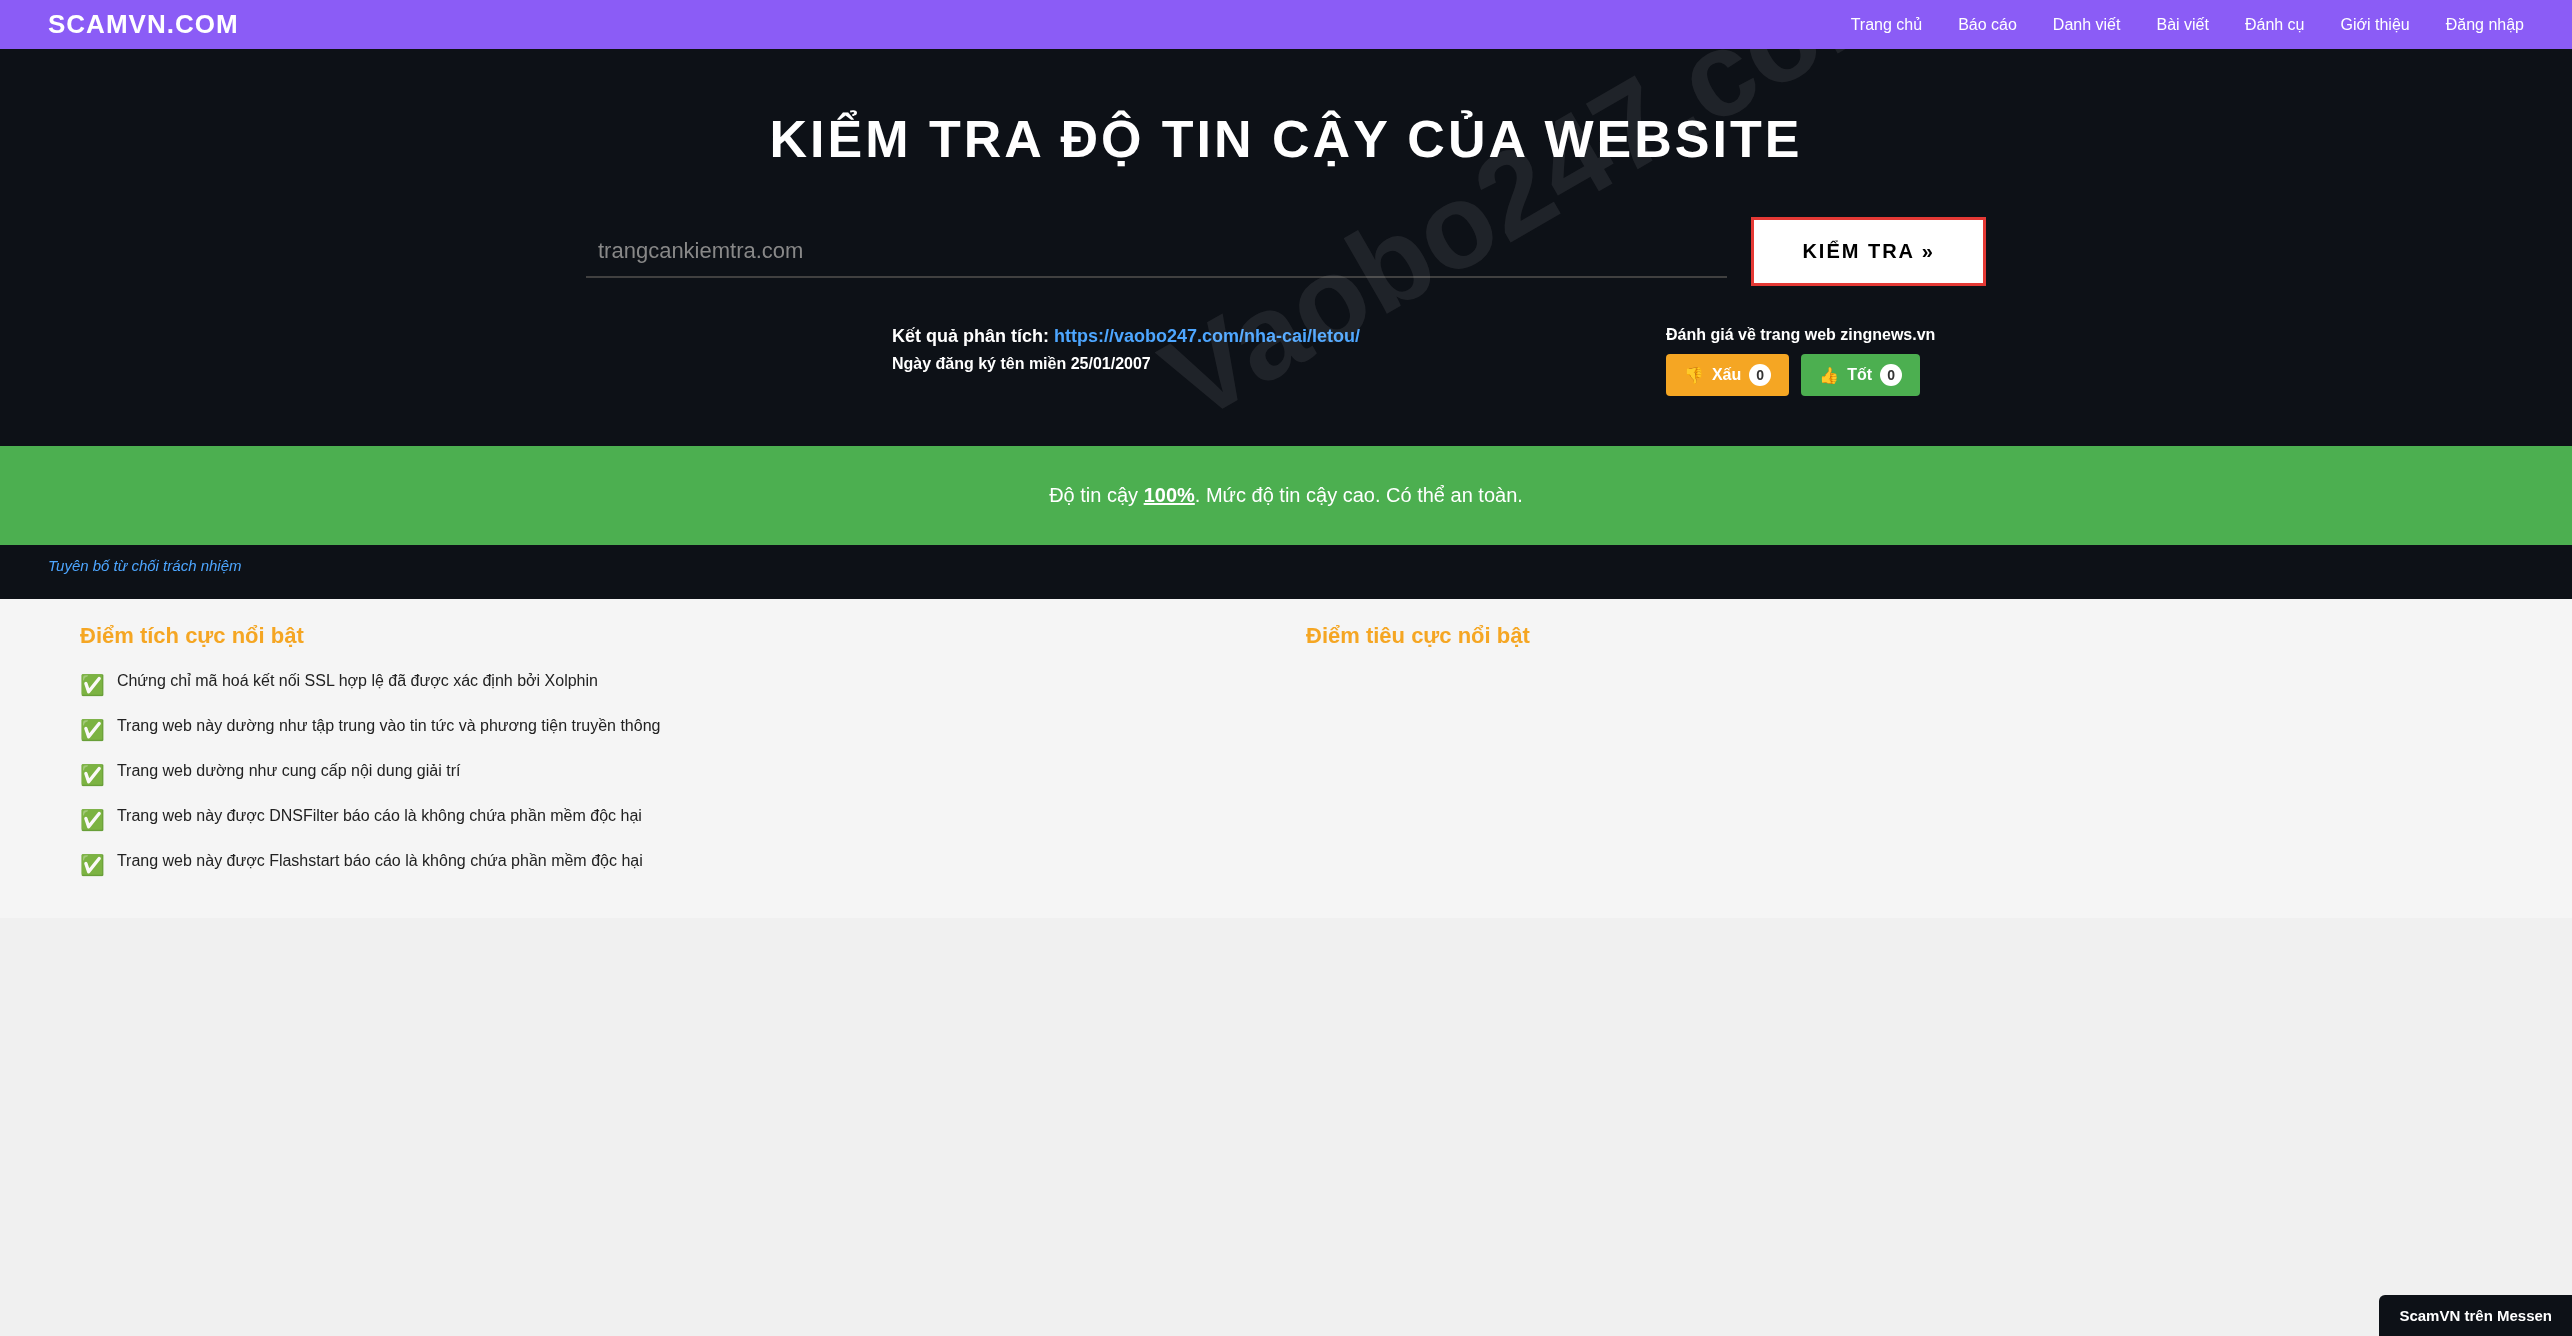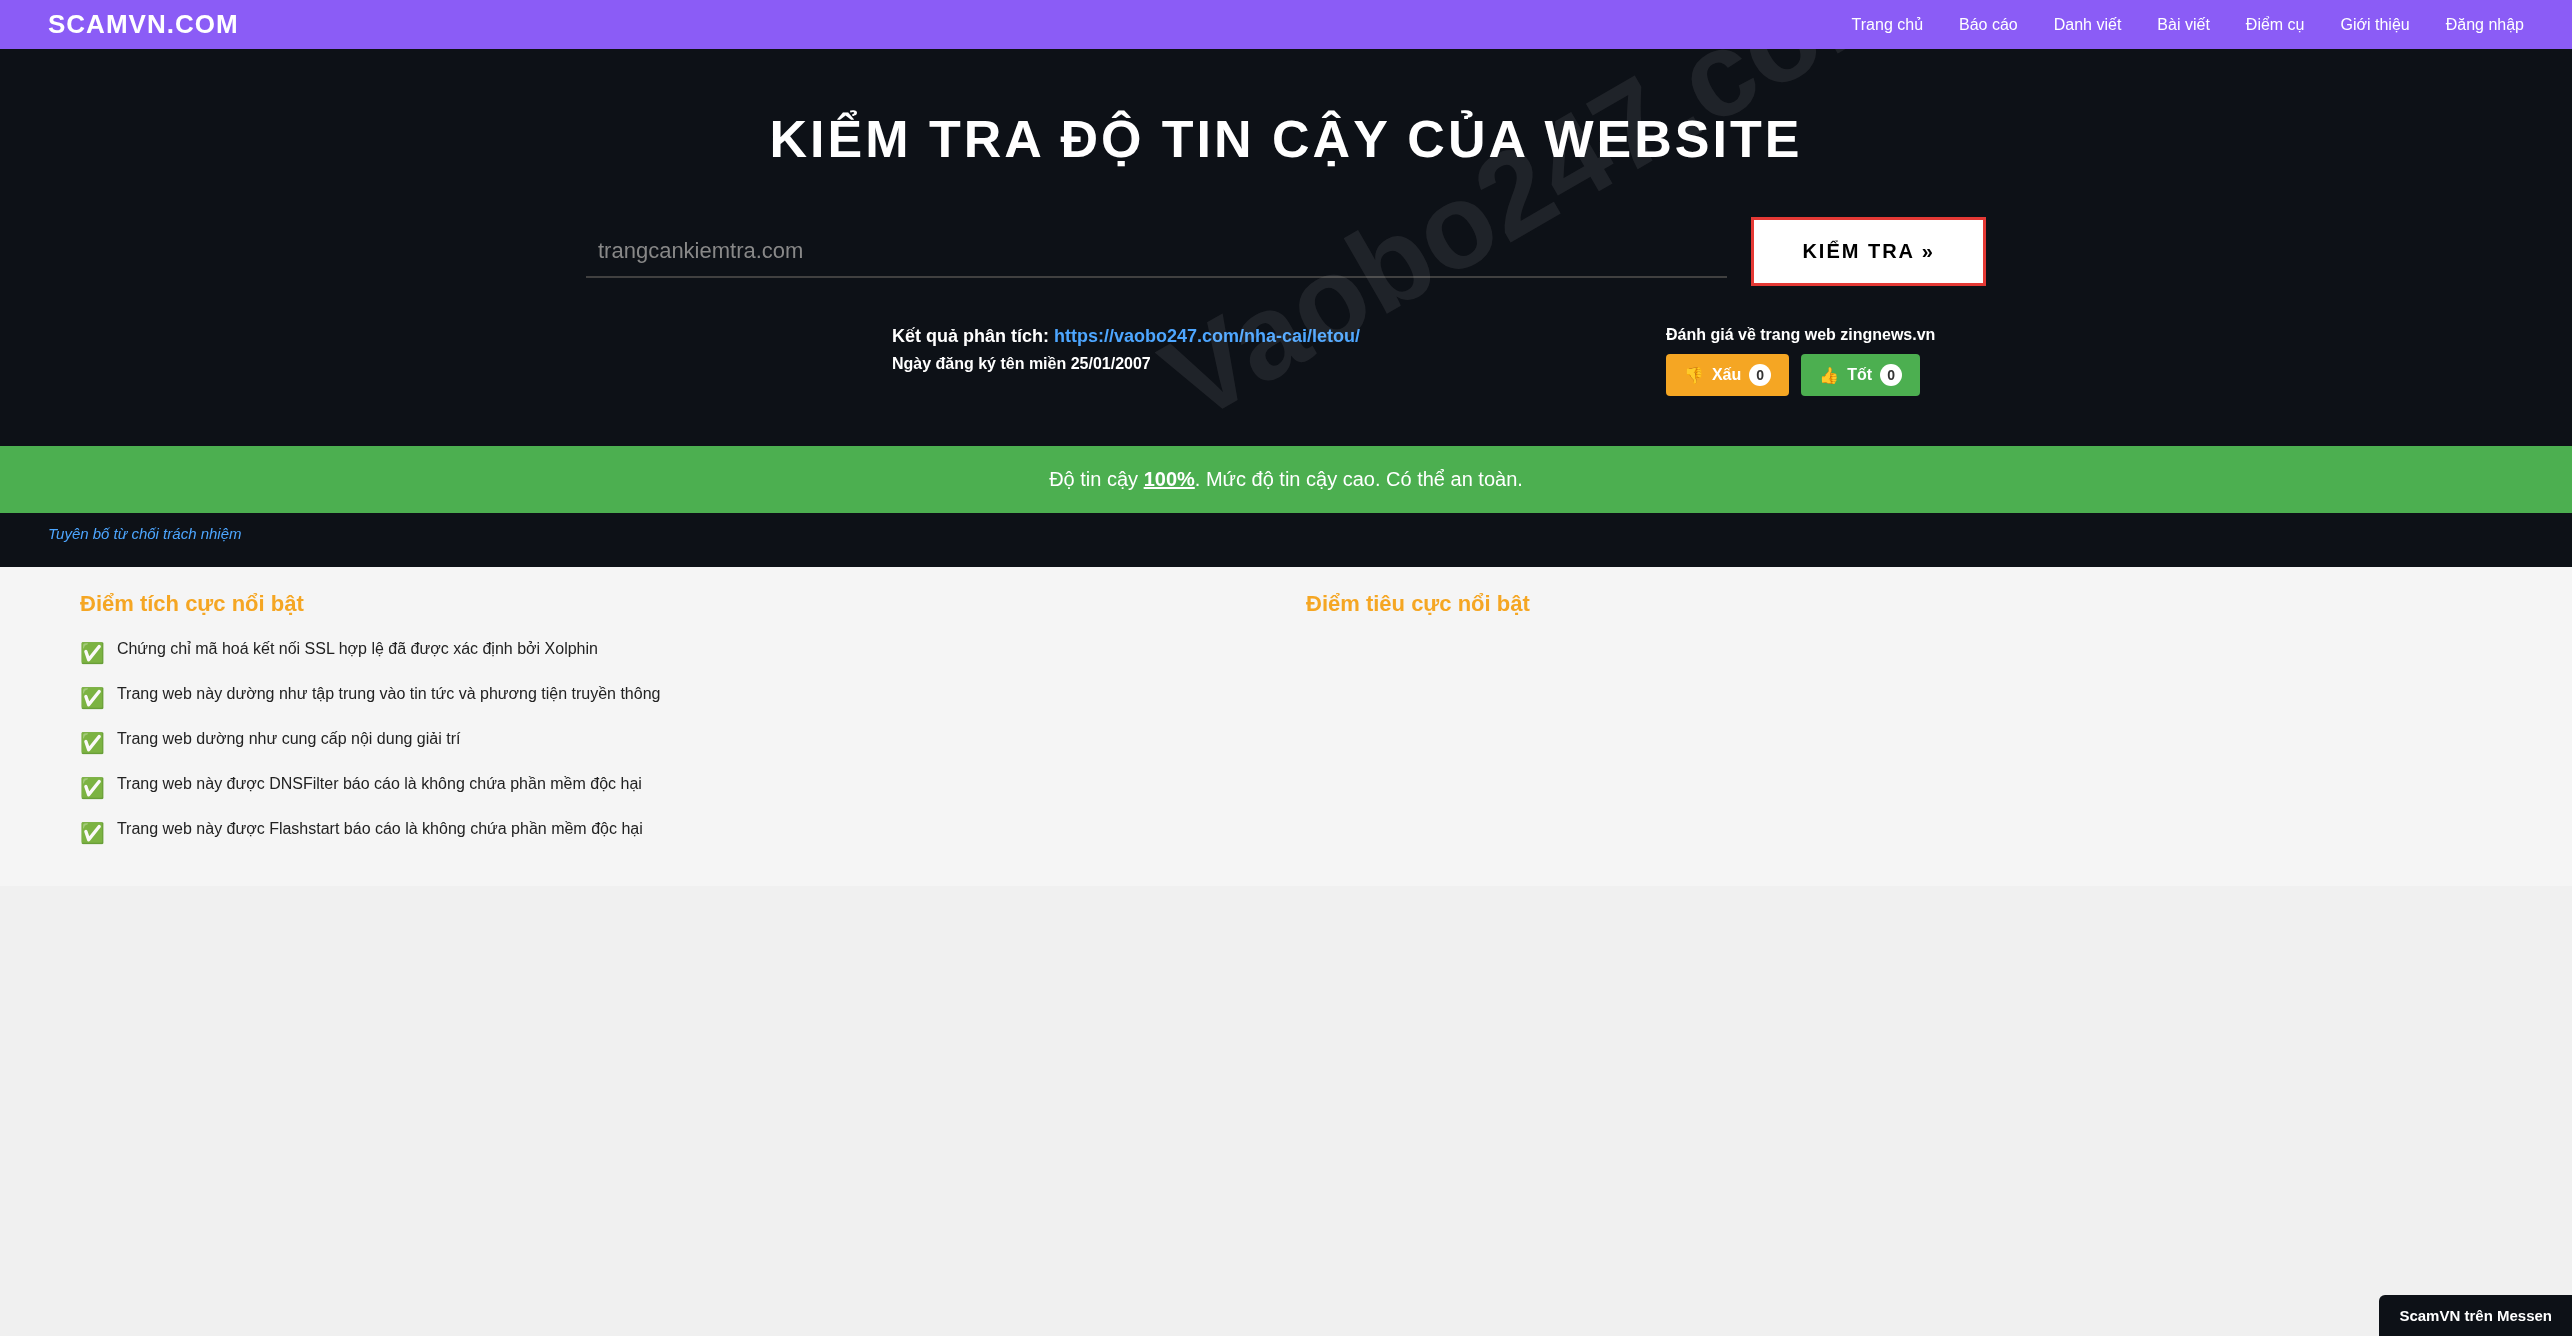--- a/index.html
+++ b/index.html
@@ -171,21 +171,21 @@
       display: flex;
       align-items: flex-start;
       justify-content: space-between;
       max-width: 1400px;
       margin: 0 auto;
     }
 
     
     .trust-bar {
       background: #4caf50;
-      padding: 22px 48px;
+      padding: 38px 48px;
       text-align: center;
     }
     .trust-text {
       color: #ffffff;
       font-size: 20px;
     }
     .trust-percent {
       text-decoration: underline;
       font-weight: 700;
     }
@@ -251,21 +251,21 @@
 </head>
 <body>
 
 <header class="header">
   <div class="logo">SCAMVN.COM</div>
   <nav class="nav">
     <a class="nav-item">Trang chủ</a>
     <a class="nav-item">Báo cáo</a>
     <a class="nav-item">Danh viết</a>
     <a class="nav-item">Bài viết</a>
-    <a class="nav-item">Điểm cụ</a>
+    <a class="nav-item">Đánh cụ</a>
     <a class="nav-item">Giới thiệu</a>
     <a class="nav-item">Đăng nhập</a>
   </nav>
 </header>
 
 <section class="hero">
   <div class="watermark">Vaobo247.com</div>
 
   <h1 class="hero-title">KIỂM TRA ĐỘ TIN CẬY CỦA WEBSITE</h1>
 

